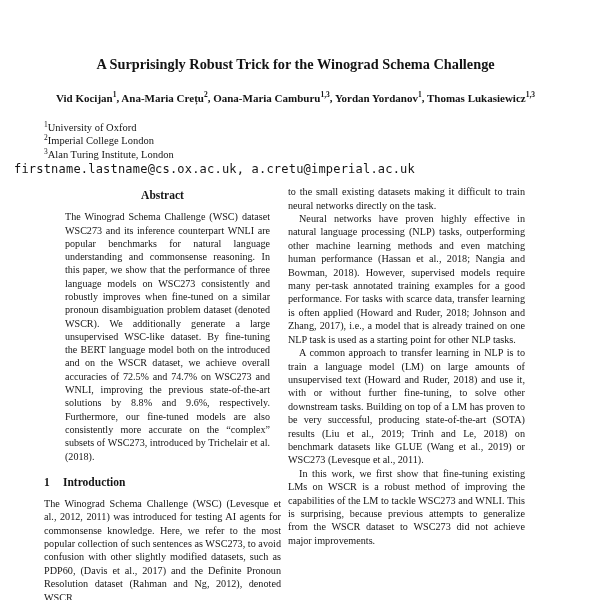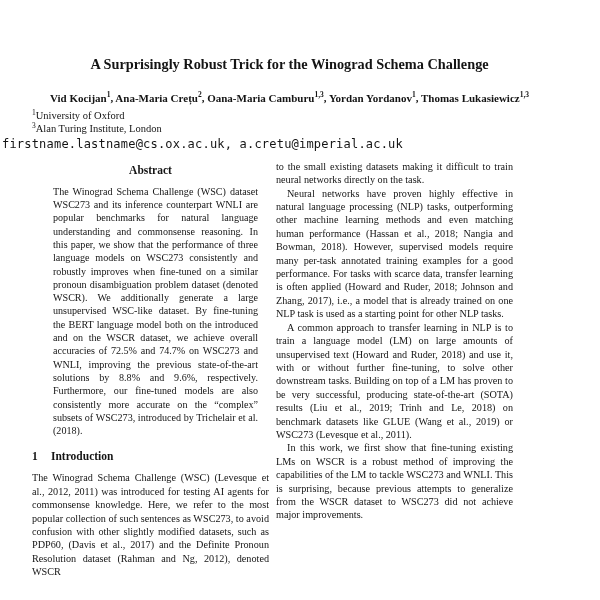--- a/index.html
+++ b/index.html
@@ -10,38 +10,38 @@
   body {
     width: 600px;
     height: 600px;
     overflow: hidden;
   }
   .page {
     box-sizing: border-box;
     width: 600px;
     height: 600px;
     overflow: hidden;
-    padding: 56px 53px 0 32px;
+    padding: 56px 53px 0 44px;
     background: #ffffff;
     color: #141414;
     font-family: "Liberation Serif", "DejaVu Serif", serif;
   }
   .title {
     font-size: 14.3px;
     font-weight: bold;
     text-align: center;
     margin: 0 -20px 19px -20px;
     line-height: 17px;
   }
   .authors {
     font-size: 11px;
     font-weight: bold;
     text-align: center;
     white-space: nowrap;
-    margin: 0 -34px 4px -34px;
+    margin: 0 -34px 16px -34px;
     line-height: 13px;
   }
   .authors sup, .affils sup {
     font-size: 7.5px;
     line-height: 0;
   }
   .affils {
     text-align: left;
     font-size: 10.5px;
     line-height: 13.4px;
@@ -96,20 +96,21 @@
 <body>
 
 <div class="page">
 
   <h1 class="title">A Surprisingly Robust Trick for the Winograd Schema Challenge</h1>
 
   <div class="authors"><span><span>Vid Kocijan</span><sup>1</sup></span>, <span><span>Ana-Maria Crețu</span><sup>2</sup></span>, <span><span>Oana-Maria Camburu</span><sup>1,3</sup></span>, <span><span>Yordan Yordanov</span><sup>1</sup></span>, <span><span>Thomas Lukasiewicz</span><sup>1,3</sup></span></div>
 
   <div class="affils">
       <div><sup>1</sup>University of Oxford</div>
+      <div><sup>2</sup>Imperial College London</div>
       <div><sup>3</sup>Alan Turing Institute, London</div>
     </div>
 
   <div class="emails">firstname.lastname@cs.ox.ac.uk, a.cretu@imperial.ac.uk</div>
 
   <div class="cols">
 
     <div class="col">
       <div class="abs-head">Abstract</div>
       <p class="abs-text">The Winograd Schema Challenge (WSC) dataset WSC273 and its inference counterpart WNLI are popular benchmarks for natural language understanding and commonsense reasoning. In this paper, we show that the performance of three language models on WSC273 consistently and robustly improves when fine-tuned on a similar pronoun disambiguation problem dataset (denoted WSCR). We additionally generate a large unsupervised WSC-like dataset. By fine-tuning the BERT language model both on the introduced and on the WSCR dataset, we achieve overall accuracies of 72.5% and 74.7% on WSC273 and WNLI, improving the previous state-of-the-art solutions by 8.8% and 9.6%, respectively. Furthermore, our fine-tuned models are also consistently more accurate on the “complex” subsets of WSC273, introduced by Trichelair et al. (2018).</p>

